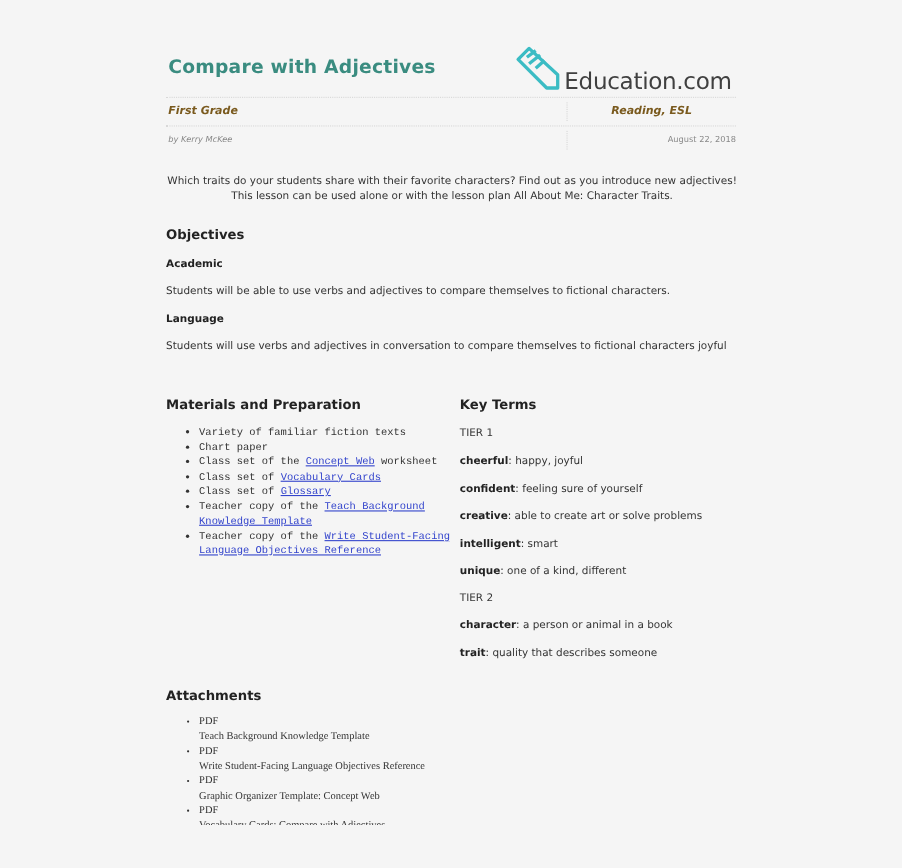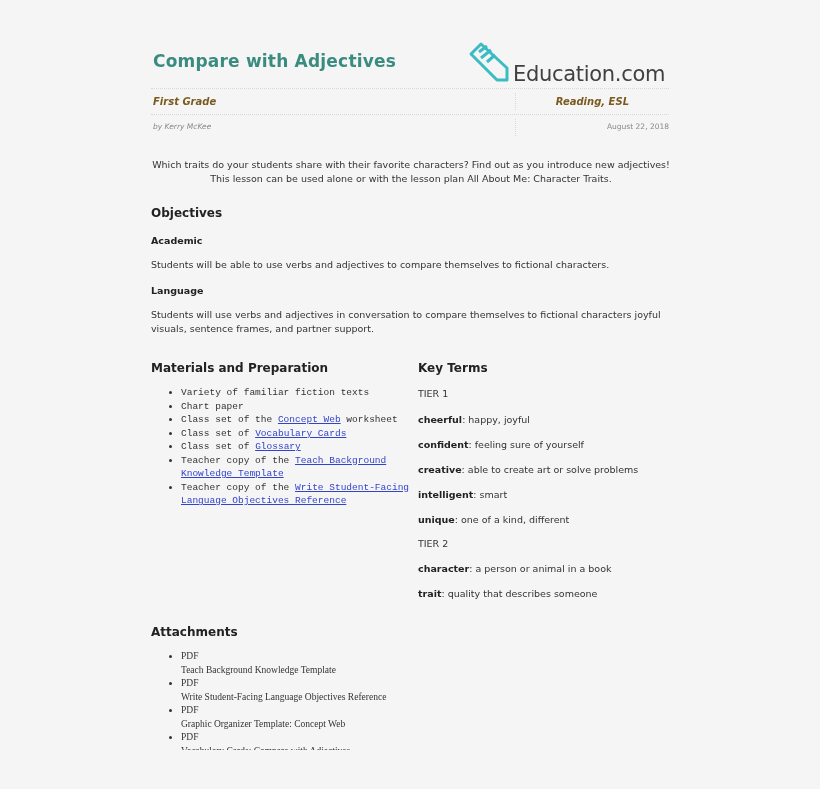--- a/index.html
+++ b/index.html
@@ -110,21 +110,20 @@
     <div>Which traits do your students share with their favorite characters? Find out as you introduce new adjectives!</div>
     <div>This lesson can be used alone or with the lesson plan All About Me: Character Traits.</div>
   </div>
 
   <h2 style="top:168px;left:0;">Objectives</h2>
   <h3 style="top:197px;left:0;">Academic</h3>
   <div class="para" style="top:220px;left:0;">Students will be able to use verbs and adjectives to compare themselves to fictional characters.</div>
   <h3 style="top:247px;left:0;">Language</h3>
   <div class="para" style="top:270px;left:0;">
     <div>Students will use verbs and adjectives in conversation to compare themselves to fictional characters joyful</div>
-    <div>visuals, sentence frames, and partner support.</div>
   </div>
 
   <h2 style="top:323px;left:0;">Materials and Preparation</h2>
   <ul class="mat" style="top:348px;left:0;font-family:Liberation Mono, monospace;">
     <li><span>Variety of familiar fiction texts</span></li>
     <li><span>Chart paper</span></li>
     <li><span>Class set of the </span><a class="lnk" href="#">Concept Web</a><span> worksheet</span></li>
     <li><span>Class set of </span><a class="lnk" href="#">Vocabulary Cards</a></li>
     <li><span>Class set of </span><a class="lnk" href="#">Glossary</a></li>
     <li><span>Teacher copy of the </span><a class="lnk" href="#">Teach Background Knowledge Template</a></li>

